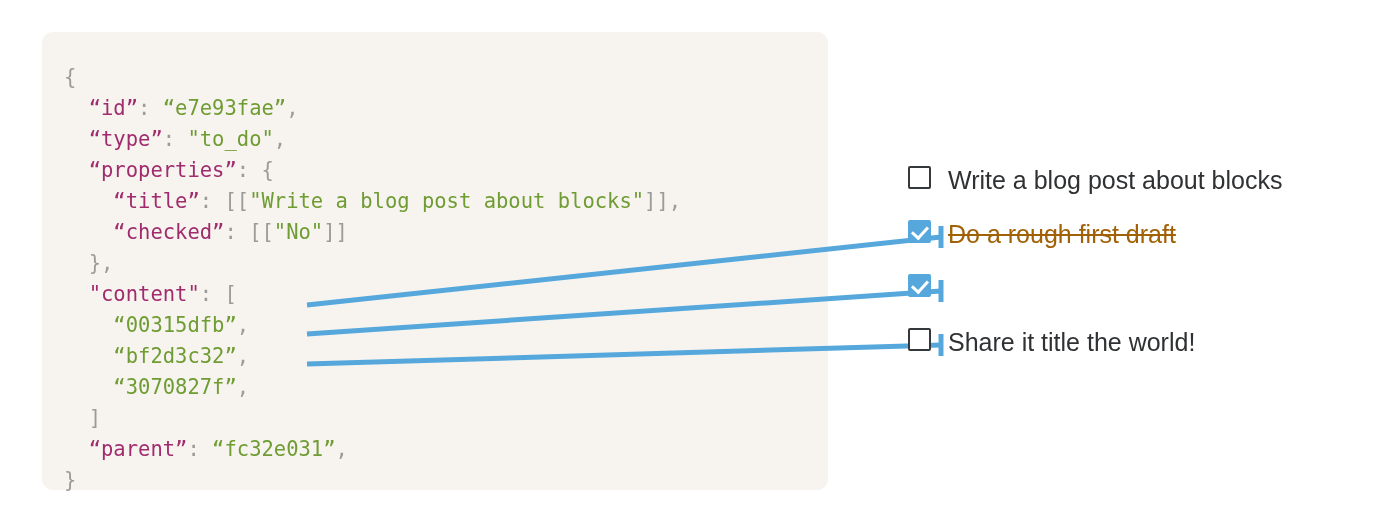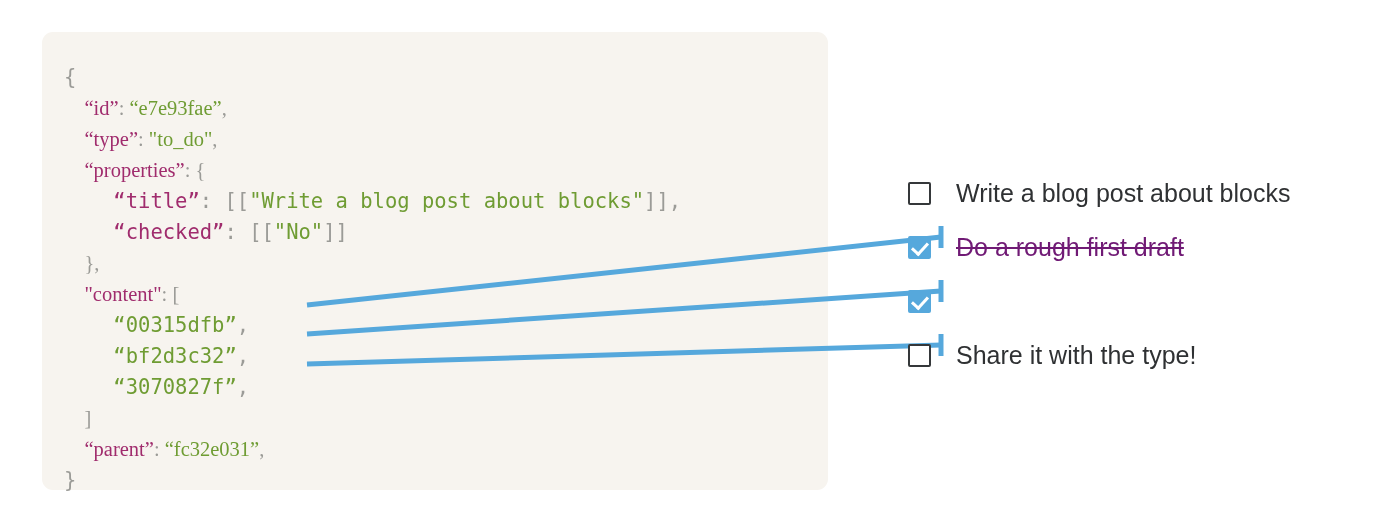--- a/index.html
+++ b/index.html
@@ -35,21 +35,21 @@
     font-size: 20.5px;
     line-height: 31px;
     white-space: pre;
     color: #8a8a86;
     letter-spacing: 0px;
   }
   .ln { display: block; height: 31px; }
   .pun  { color: #9b9b97; }
   .key  { color: #a02c6d; }
   .str  { color: #6f9c33; }
-  .indent1 { padding-left: 2.0ch; font-family: Liberation Serif, serif; }
+  .indent1 { padding-left: 2.0ch; }
   .indent2 { padding-left: 4.0ch; }
 
   
   #connectors {
     position: absolute;
     left: 0;
     top: 0;
     width: 1400px;
     height: 532px;
     pointer-events: none;
@@ -57,23 +57,21 @@
 
   
   #checklist {
     position: absolute;
     left: 908px;
     top: 166px;
     width: 420px;
   }
   .todo-row {
     display: flex;
-    align-items: center;
     height: 54px;
-    gap: 8px;
   }
   .cb {
     width: 23px;
     height: 23px;
     box-sizing: border-box;
     flex: 0 0 auto;
     position: relative;
     border-radius: 2px;
   }
   .cb.unchecked {
@@ -96,21 +94,21 @@
     transform: rotate(42deg);
   }
   .todo-label {
     margin-left: 17px;
     font-family: "Liberation Sans", sans-serif;
     font-size: 25px;
     color: #2f3133;
     white-space: nowrap;
   }
   .todo-label.done {
-    color: #701a75;
+    color: #a16207;
     text-decoration: line-through;
     text-decoration-thickness: 2px;
   }
 </style>
 </head>
 <body>
 
 <div id="json-panel">
   <div id="json-code"><span class="ln"><span class="pun">{</span></span><span class="ln indent1"><span class="key">“id”</span><span class="pun">: </span><span class="str">“e7e93fae”</span><span class="pun">,</span></span><span class="ln indent1"><span class="key">“type”</span><span class="pun">: </span><span class="str">"to_do"</span><span class="pun">,</span></span><span class="ln indent1"><span class="key">“properties”</span><span class="pun">: {</span></span><span class="ln indent2"><span class="key">“title”</span><span class="pun">: [[</span><span class="str">"Write a blog post about blocks"</span><span class="pun">]],</span></span><span class="ln indent2"><span class="key">“checked”</span><span class="pun">: [[</span><span class="str">"No"</span><span class="pun">]]</span></span><span class="ln indent1"><span class="pun">},</span></span><span class="ln indent1"><span class="key">"content"</span><span class="pun">: [</span></span><span class="ln indent2"><span class="str">“00315dfb”</span><span class="pun">,</span></span><span class="ln indent2"><span class="str">“bf2d3c32”</span><span class="pun">,</span></span><span class="ln indent2"><span class="str">“3070827f”</span><span class="pun">,</span></span><span class="ln indent1"><span class="pun">]</span></span><span class="ln indent1"><span class="key">“parent”</span><span class="pun">: </span><span class="str">“fc32e031”</span><span class="pun">,</span></span><span class="ln"><span class="pun">}</span></span></div>
 </div>
@@ -131,15 +129,15 @@
     </div>
     <div class="todo-row">
       <div class="cb checked"></div>
       <div class="todo-label done">Do a rough first draft</div>
     </div>
     <div class="todo-row">
       <div class="cb checked"></div>
     </div>
     <div class="todo-row">
       <div class="cb unchecked"></div>
-      <div class="todo-label">Share it with the type!</div>
+      <div class="todo-label">Share it title the world!</div>
     </div>
   </div>
 
 </body></html>

